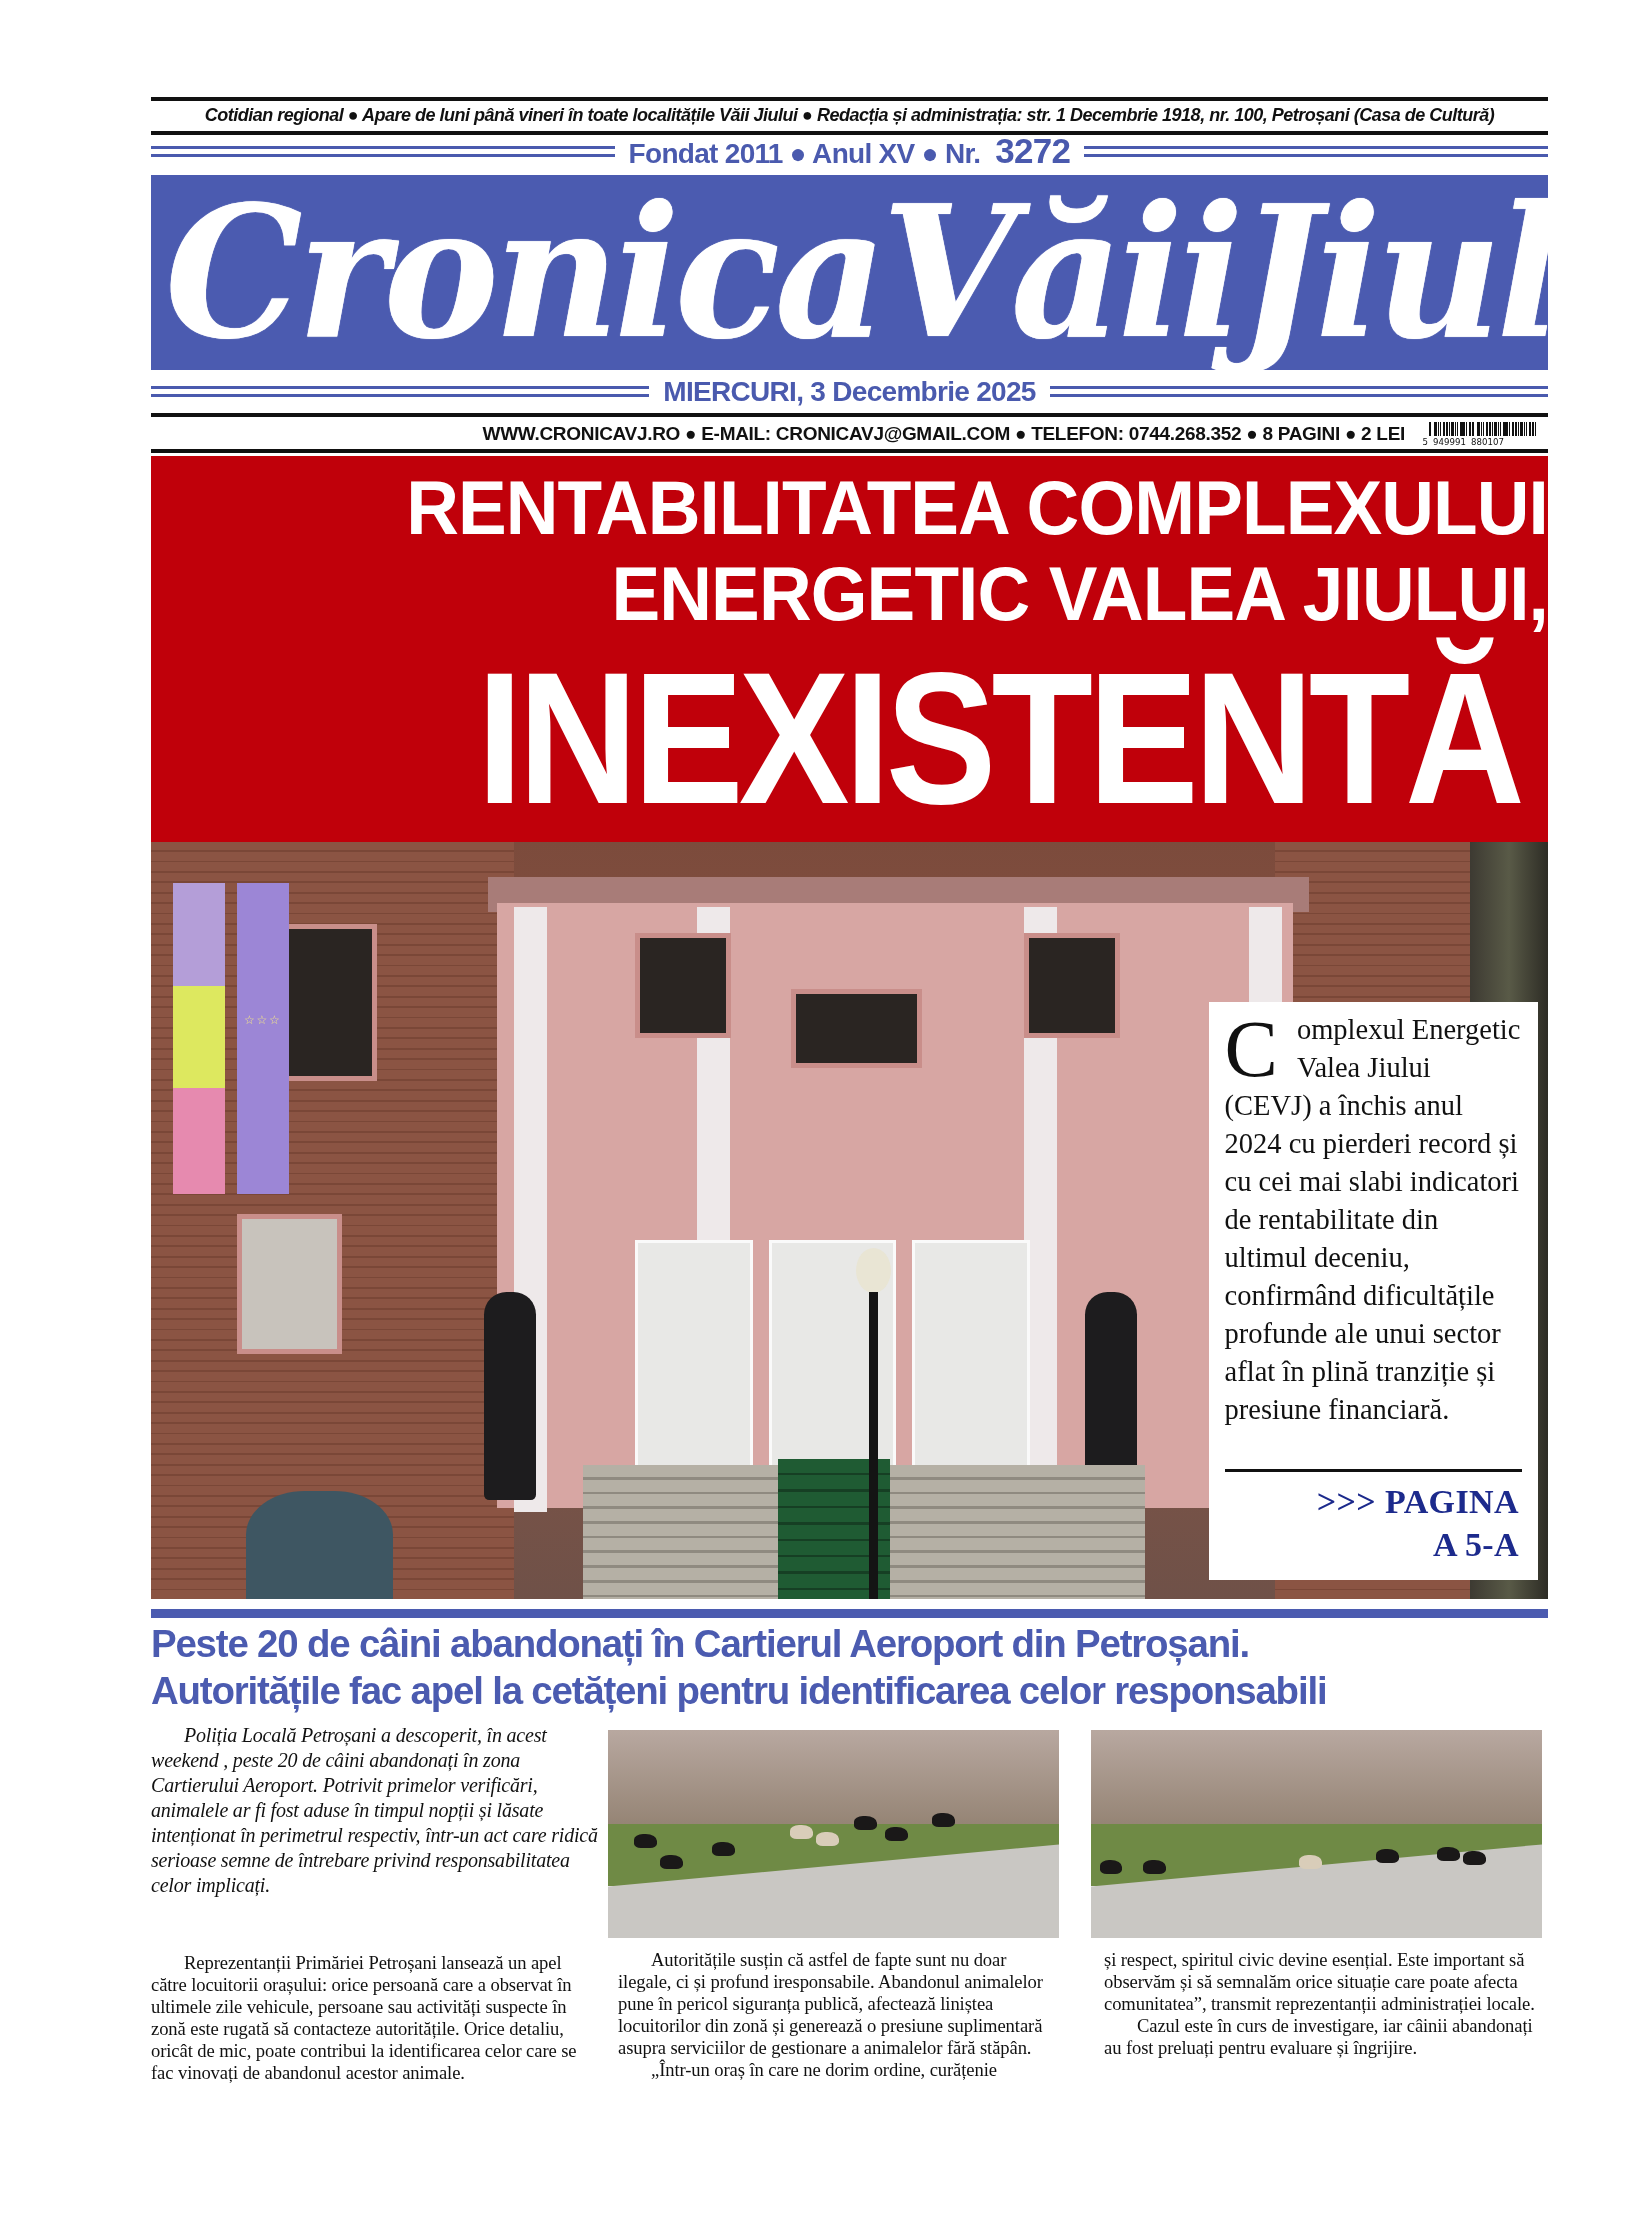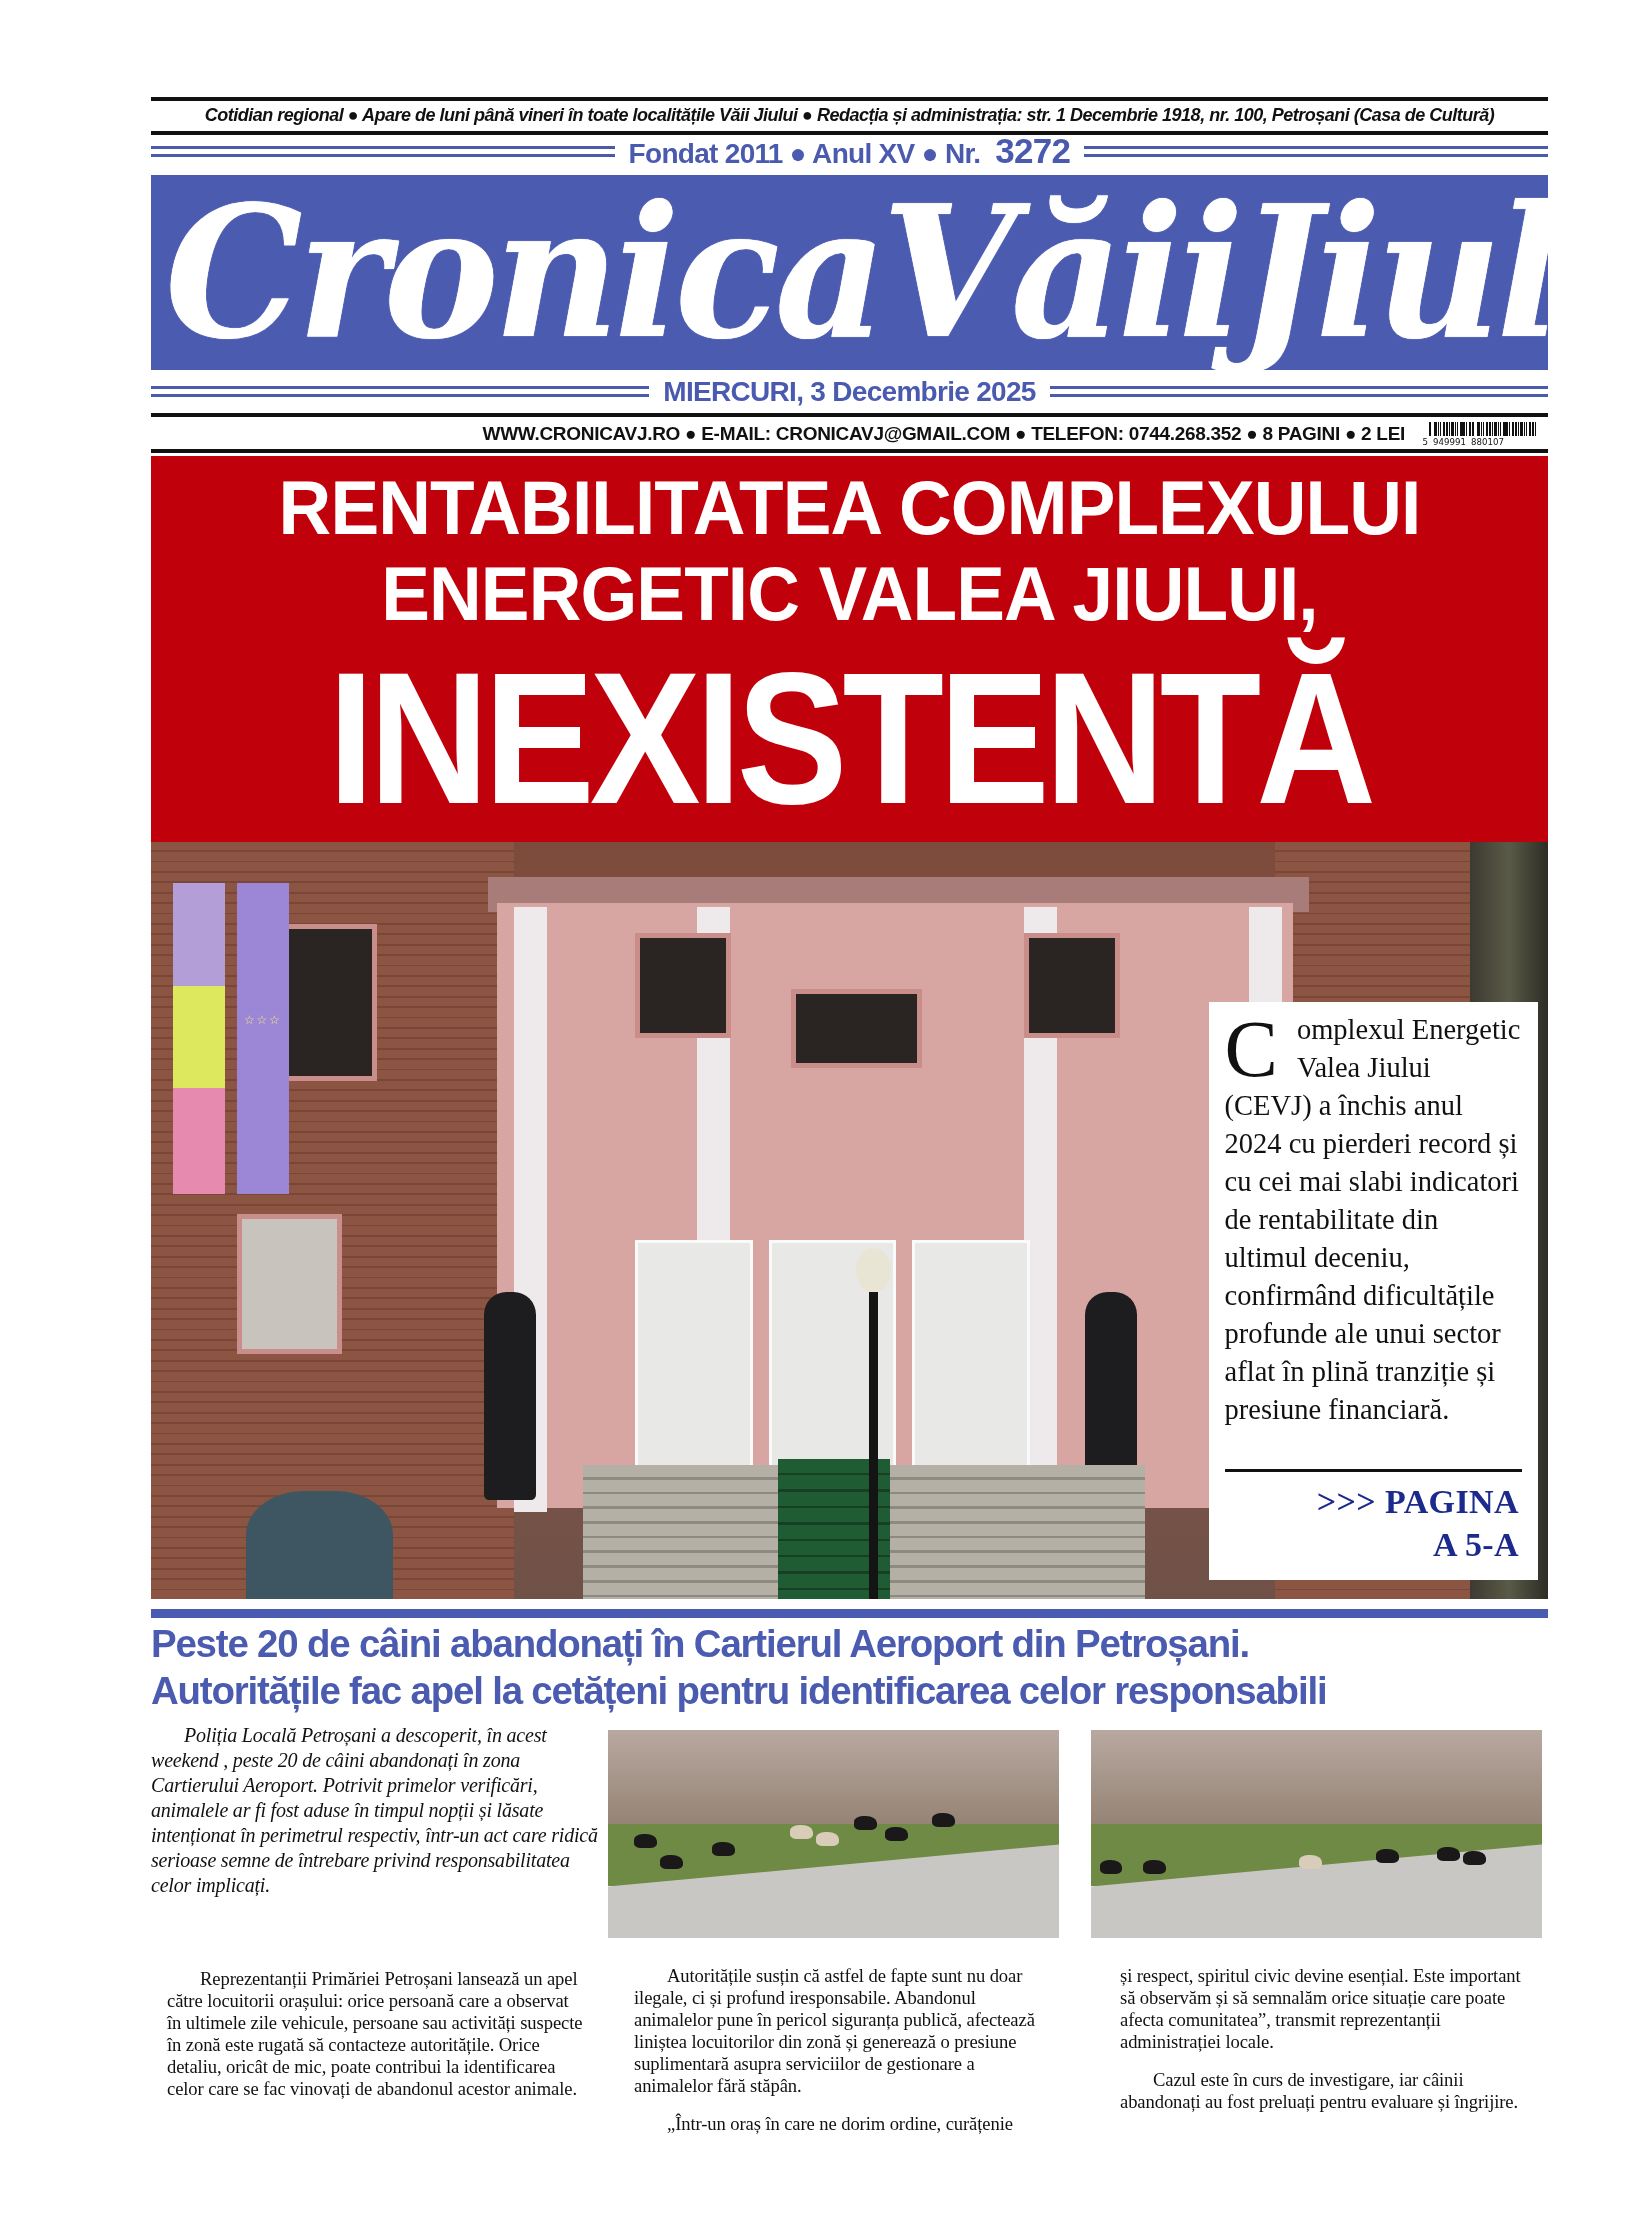--- a/index.html
+++ b/index.html
@@ -27,21 +27,21 @@
   
   .contact-strip { position:absolute; left:0; top:418px; width:1397px; height:31px; }
   .contact-text { position:absolute; left:0; width:1254px; top:0; height:31px; line-height:31px; text-align:right;
     font-weight:bold; font-size:19px; letter-spacing:-0.3px; white-space:nowrap; }
   .barcode { position:absolute; right:8.6px; top:3.5px; width:117px; height:24px; }
   .barcode .bars { position:absolute; left:7px; top:0; width:108px; height:14px;
     background:repeating-linear-gradient(90deg,#111 0 1.7px,#fff 1.7px 2.6px,#111 2.6px 3.5px,#fff 3.5px 5.2px,#111 5.2px 7.8px,#fff 7.8px 8.6px); }
   .barcode .digits { position:absolute; left:0; bottom:-1.7px; width:117px; font-size:8.6px; font-family:"DejaVu Sans", sans-serif; display:flex; gap:5.2px; background:#fff; }
 
   
-  .headline-box { position:absolute; left:0; top:456px; width:1397px; height:387px; background:#c0000a; text-align:center; color:#fff; }
+  .headline-box { position:absolute; left:0; top:456px; width:1397px; height:387px; background:#c0000a; text-align:right; color:#fff; }
   .hl-line1 { position:absolute; left:0; top:8.6px; width:100%; font-weight:bold; font-size:73px; letter-spacing:-0.9px; line-height:86px; transform:scaleY(1.05); }
   .hl-line2 { position:absolute; left:0; top:95px; width:100%; font-weight:bold; font-size:73px; letter-spacing:-0.9px; line-height:86px; transform:scaleY(1.05); }
   .hl-line3 { position:absolute; left:0; top:187px; width:100%; font-weight:bold; font-size:173px; letter-spacing:-5.2px; line-height:190px; transform:scaleX(0.96) scaleY(1.08); }
 
   
   .main-photo { position:absolute; left:0; top:842px; width:1397px; height:757px; overflow:hidden;
     background:linear-gradient(180deg,#7c4b3c 0%,#8a5646 50%,#6f5148 100%); }
   .brick { position:absolute; background:repeating-linear-gradient(0deg,#8b5443 0 8.6px,#7a4737 8.6px 10.4px); }
   .facade { position:absolute; left:346px; top:61px; width:796px; height:605px; background:#d7a6a3; }
   .facade-top { position:absolute; left:337px; top:35px; width:821px; height:35px; background:#a87c78; }
@@ -72,21 +72,21 @@
   .excerpt-rule { position:absolute; left:15.6px; right:15.6px; top:467px; height:2.6px; background:#111; }
   .excerpt-link { position:absolute; right:19px; top:478px; text-align:right; color:#1c2a8c; font-weight:bold; font-size:34px; line-height:43px; letter-spacing:0.4px; }
 
   
   .blue-bar { position:absolute; left:0; top:1609px; width:1397px; height:8.6px; background:#4b5bb0; }
   .sub-head { position:absolute; left:0; top:1620px; width:1397px; color:#4b5bb0; font-weight:bold; font-size:39px; line-height:47px; letter-spacing:-1.2px; white-space:nowrap; transform:scaleX(0.985); transform-origin:left; }
 
   .lede { position:absolute; left:0; top:1723px; width:450px; font-family:"Liberation Serif", serif; font-style:italic; font-weight:normal;
     font-size:20px; line-height:25px; text-indent:33px; letter-spacing:-0.2px; }
   .col { position:absolute; font-family:"Liberation Serif", serif; font-size:18.6px; line-height:22px; letter-spacing:-0.1px; }
-  .col p { margin:16px; text-indent:33px; }
+  .col p { margin:0; text-indent:33px; }
   .col p.noindent { text-indent:0; }
   .col1 { left:0; top:1952px; width:450px; }
   .col2 { left:467px; top:1949px; width:441px; }
   .col3 { left:953px; top:1949px; width:441px; }
 
   .photo-sm { position:absolute; top:1730px; height:208px; overflow:hidden; }
   .photo-sm .sky { position:absolute; left:0; top:0; width:100%; height:55%; background:linear-gradient(180deg,#b8a8a0,#8e7d6c); }
   .photo-sm .grass { position:absolute; left:0; top:45%; width:100%; height:30%; background:#6f8a45; }
   .photo-sm .road { position:absolute; left:0; bottom:0; width:100%; height:45%; background:#c9c7c3; clip-path:polygon(0 45%,100% 0,100% 100%,0 100%); }
   .dog { position:absolute; width:22.5px; height:14px; background:#1a1818; border-radius:40% 50% 30% 30%; }

